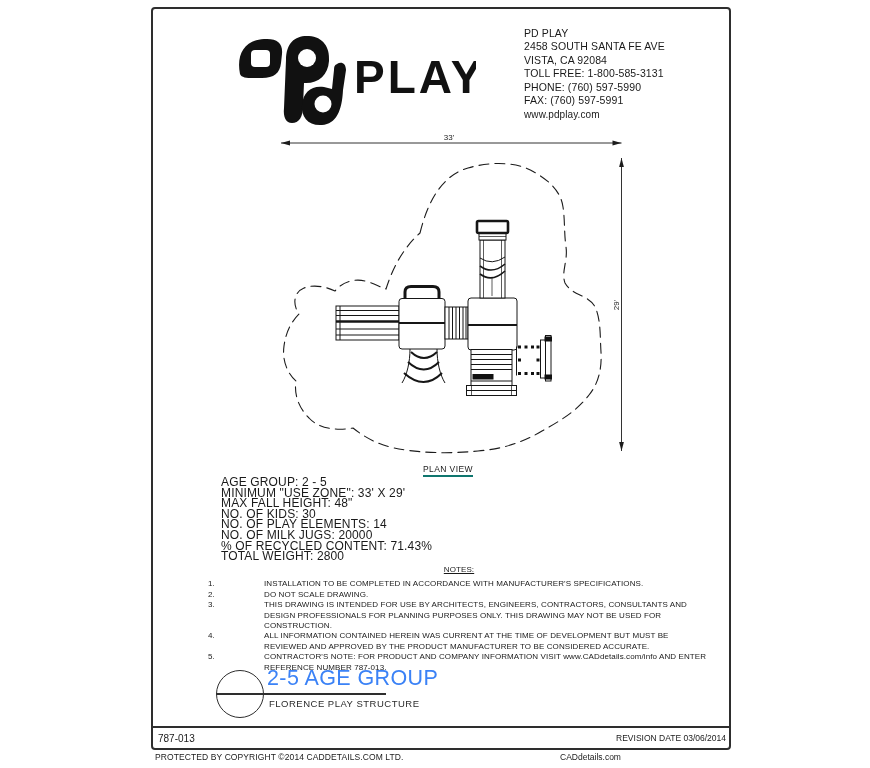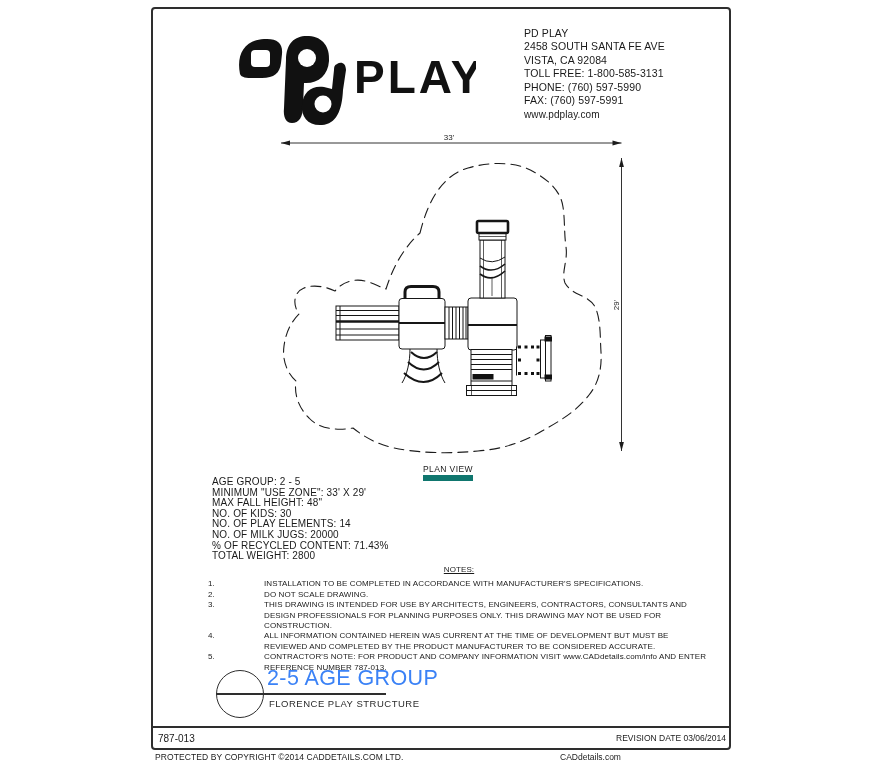--- a/index.html
+++ b/index.html
@@ -9,23 +9,23 @@
   
   .sheet-border{left:151px;top:7px;width:576px;height:739px;border:2px solid #2e2e2e;border-radius:4px;}
   
   .logo-box{left:236px;top:30px;width:240px;height:102px;}
   .contact{left:524px;top:27px;width:190px;font-size:10.5px;line-height:13.4px;letter-spacing:.1px;}
   .contact div{white-space:nowrap;}
   .contact .site{font-size:10px;margin-top:1px;}
   
   .plan-svg{left:265px;top:128px;width:380px;height:338px;}
   .plan-caption{left:403px;top:464px;width:90px;text-align:center;font-size:8.5px;letter-spacing:.4px;}
-  .plan-caption span{border-bottom:6px solid #0f766e;padding-bottom:1px;}
-  
-  .specs{left:212px;top:477px;font-size:10px;line-height:10.6px;letter-spacing:.15px;}
+  .plan-caption span{border-bottom:2px solid #0f766e;padding-bottom:1px;}
+  
+  .specs{left:221px;top:477px;font-size:12px;line-height:10.6px;letter-spacing:.15px;}
   .specs div{white-space:nowrap;}
   
   .notes{left:208px;top:565px;width:502px;font-size:8px;line-height:10.4px;letter-spacing:.1px;}
   .notes-heading{text-decoration:underline;margin-bottom:4px;text-align:center;}
   .note-item{display:flex;}
   .note-item .num{width:13px;flex:0 0 13px;}
   .note-item .txt{flex:1;margin-left:43px;}
   
   .tb-circle{left:216px;top:670px;width:46px;height:46px;border:1.6px solid #2e2e2e;border-radius:50%;}
   .tb-line{left:216px;top:693px;width:170px;height:1.6px;background:#2e2e2e;}
@@ -207,21 +207,21 @@
   <div class="note-item">
     <span class="num">2.</span>
     <span class="txt">DO NOT SCALE DRAWING.</span>
   </div>
   <div class="note-item">
     <span class="num">3.</span>
     <span class="txt">THIS DRAWING IS INTENDED FOR USE BY ARCHITECTS, ENGINEERS, CONTRACTORS, CONSULTANTS AND DESIGN PROFESSIONALS FOR PLANNING PURPOSES ONLY.   THIS DRAWING MAY NOT BE USED FOR CONSTRUCTION.</span>
   </div>
   <div class="note-item">
     <span class="num">4.</span>
-    <span class="txt">ALL INFORMATION CONTAINED HEREIN WAS CURRENT AT THE TIME OF DEVELOPMENT BUT MUST BE REVIEWED AND COMPLETED BY THE PRODUCT MANUFACTURER TO BE CONSIDERED ACCURATE.</span>
+    <span class="txt">ALL INFORMATION CONTAINED HEREIN WAS CURRENT AT THE TIME OF DEVELOPMENT BUT MUST BE REVIEWED AND APPROVED BY THE PRODUCT MANUFACTURER TO BE CONSIDERED ACCURATE.</span>
   </div>
   <div class="note-item">
     <span class="num">5.</span>
     <span class="txt">CONTRACTOR'S NOTE: FOR PRODUCT AND COMPANY INFORMATION VISIT www.CADdetails.com/info AND ENTER REFERENCE NUMBER 787-013.</span>
   </div>
 </div>
 
 <div class="abs tb-circle"></div>
 <div class="abs tb-line"></div>
 <div class="abs tb-title">2-5 AGE GROUP</div>

